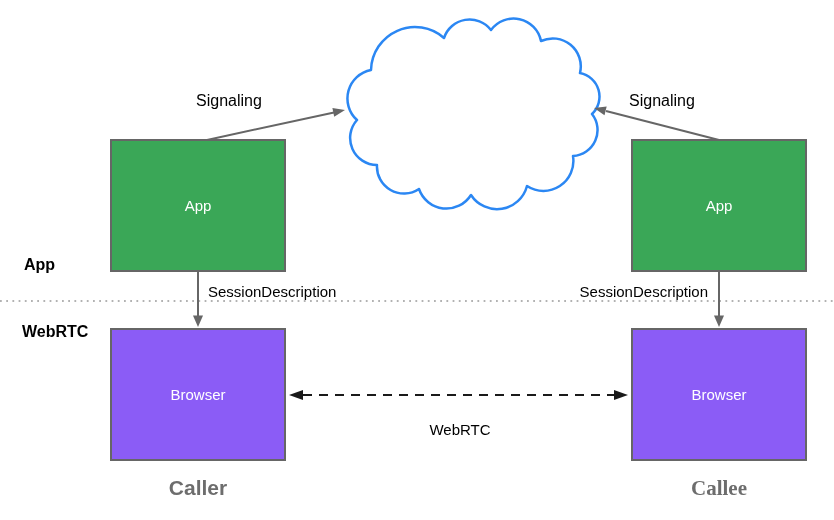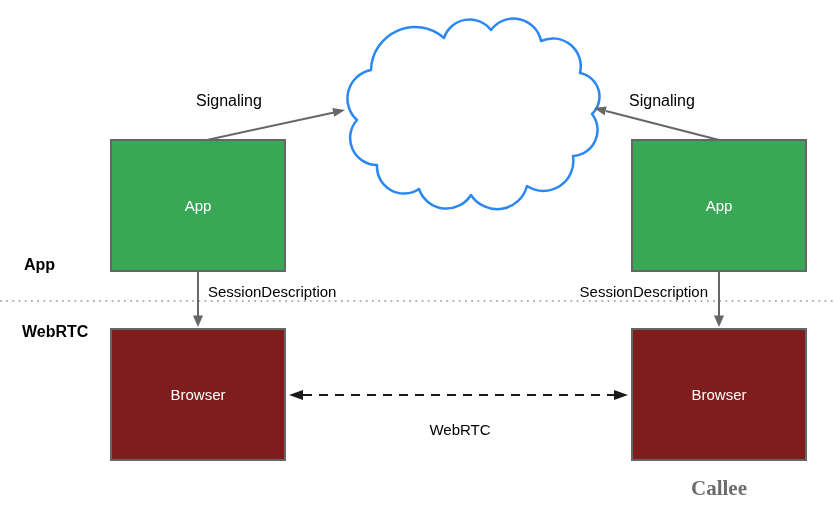--- a/index.html
+++ b/index.html
@@ -21,21 +21,21 @@
     display: flex;
     align-items: center;
     justify-content: center;
     border: 2px solid #666666;
     box-sizing: border-box;
     color: #ffffff;
     font-size: 15px;
     font-weight: 400;
   }
   .node.app-node { background: #3aa757; left-margin: 0; width: 176px; height: 133px; top: 139px; }
-  .node.browser-node { background: #7f1d1d; width: 176px; height: 133px; top: 328px; }
+  .node.browser-node { background: #8b5cf6; width: 176px; height: 133px; top: 328px; }
   .pos-left  { left: 110px; }
   .pos-right { left: 631px; }
   .edge-label {
     position: absolute;
     font-weight: 400;
     font-size: 15px;
     color: #000000;
     white-space: nowrap;
   }
   .layer-label {
@@ -123,15 +123,16 @@
   </div>
 
   <div class="edge-label center" style="left:159px; top:92px; width:140px; font-size:16px;">Signaling</div>
   <div class="edge-label center" style="left:592px; top:92px; width:140px; font-size:16px;">Signaling</div>
 
   <div class="edge-label" style="left:208px; top:283px;">SessionDescription</div>
   <div class="edge-label" style="right:126px; top:283px;">SessionDescription</div>
 
   <div class="edge-label center" style="left:400px; top:421px; width:120px;">WebRTC</div>
 
+  <div class="caption" style="left:110px; top:476px;">Caller</div>
   <div class="caption" style="left:631px; top:476px;font-family:Liberation Serif, serif;">Callee</div>
 
 </div>
 
 </body></html>

